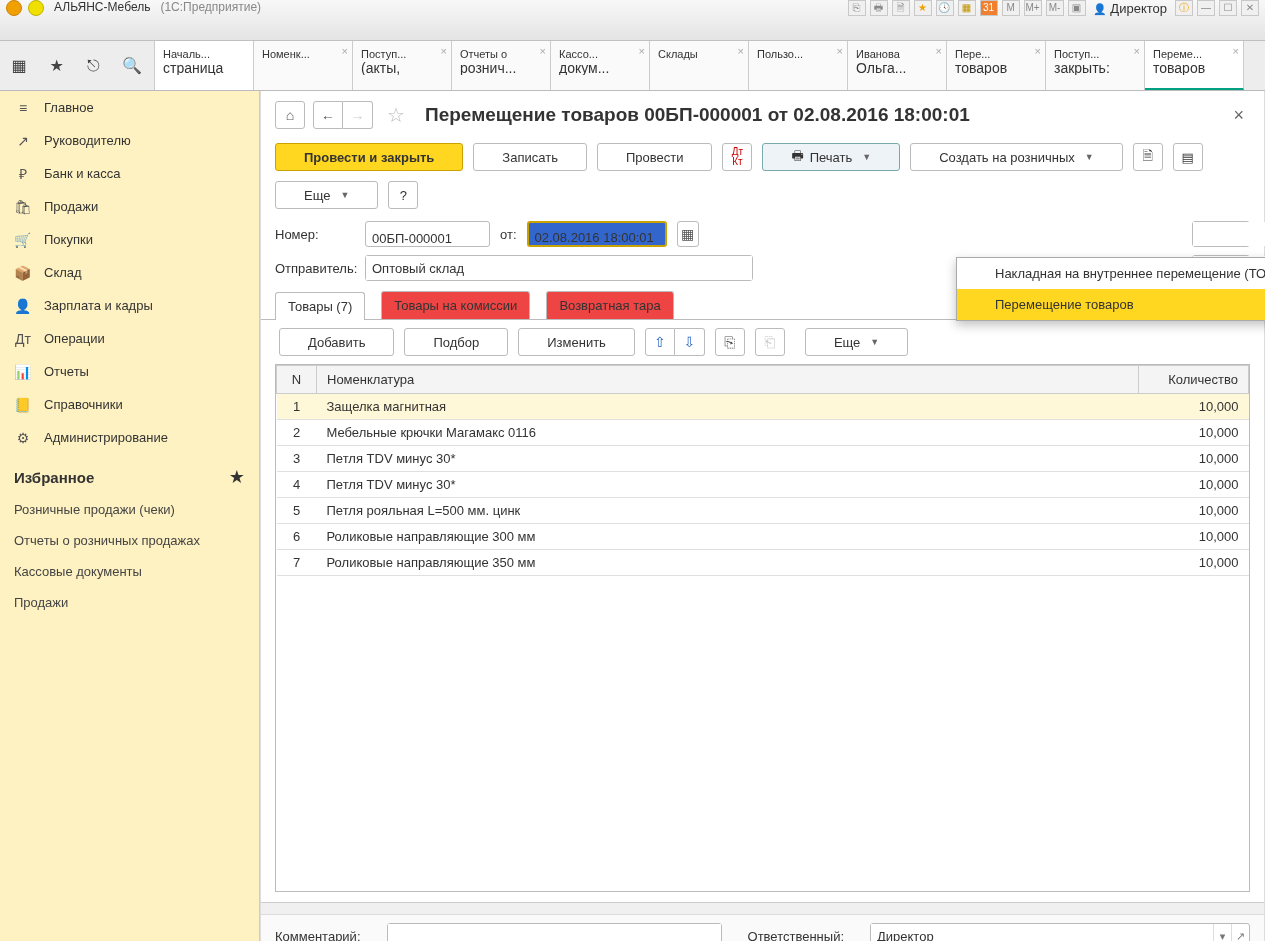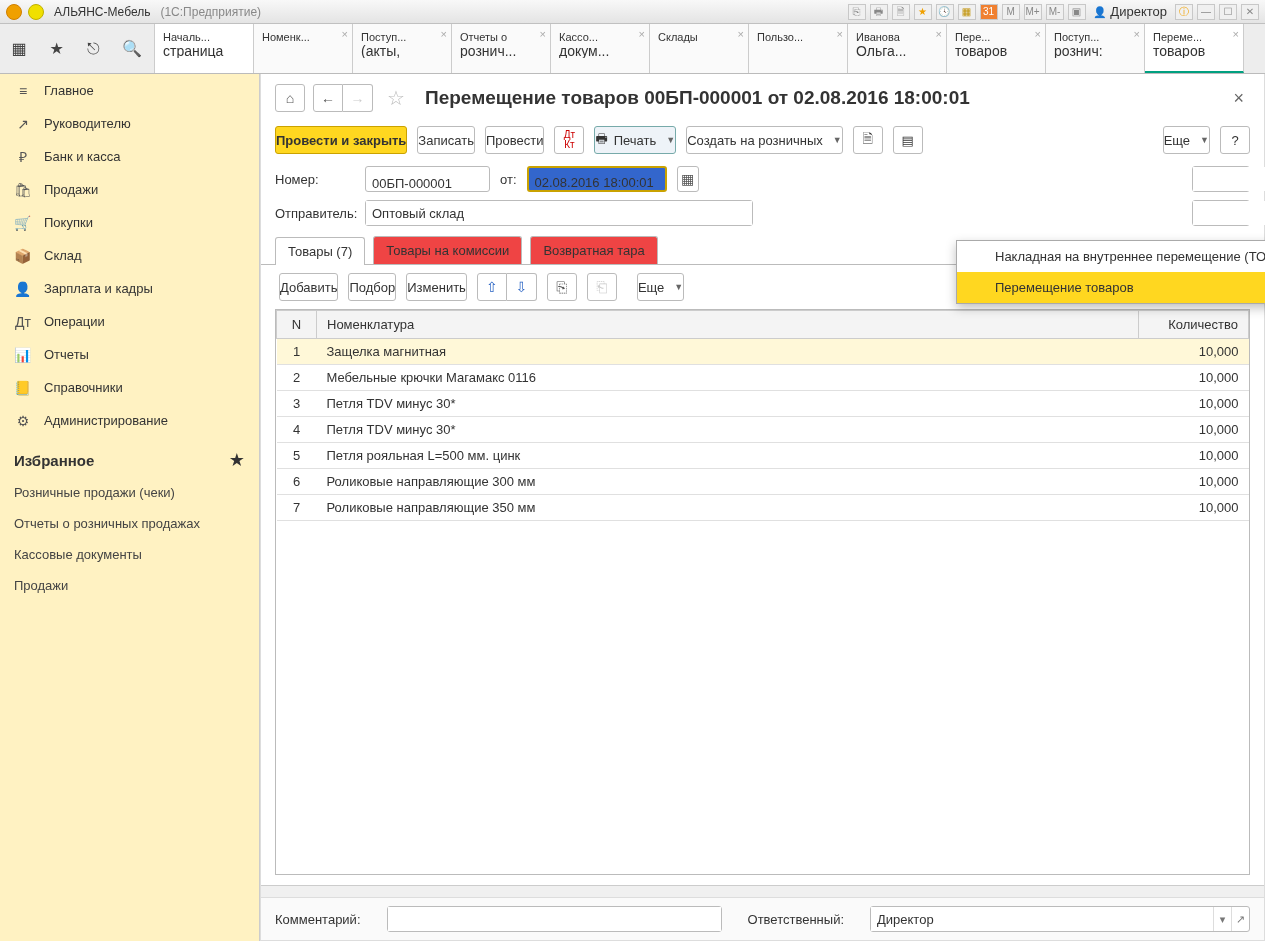--- a/index.html
+++ b/index.html
@@ -1,17 +1,17 @@
 <!DOCTYPE html>
 <html><head>
 <meta charset="utf-8">
 <style>
 *{box-sizing:border-box;margin:0;padding:0;font-family:Arial,Helvetica,sans-serif;font-size:13px;color:#333}
 body{background:#e8e8e8}
-.titlebar{height:24px;background:linear-gradient(#f8f8f8,#e4e4e4);display:flex;align-items:center;padding:0 6px;border-bottom:1px solid #c0c0c0;gap:6px}
+.titlebar{height:41px;background:linear-gradient(#f8f8f8,#e4e4e4);display:flex;align-items:flex-start;padding:0 6px;border-bottom:1px solid #c0c0c0;gap:6px}
 .titlebar .ico{width:16px;height:16px;border-radius:50%}
 .ico-app{background:#f0a000;border:1px solid #d08000}
 .ico-down{background:#f0e000;border:1px solid #c0b000}
 .titlebar .title{font-size:12px;color:#333;margin-left:4px}
 .titlebar .subtitle{font-size:12px;color:#888;margin-left:4px}
 .titlebar .right{margin-left:auto;display:flex;align-items:center;gap:4px}
 .titlebar .tbtn{width:18px;height:16px;background:#f0f0f0;border:1px solid #c8c8c8;font-size:10px;text-align:center;line-height:14px;color:#888;cursor:pointer}
 .titlebar .user{font-size:11px;color:#555;margin:0 4px}
 .toptabs{display:flex;background:#ededed;border-bottom:1px solid #bbb;height:50px}
 .toptabs .tools{width:155px;display:flex;align-items:center;justify-content:space-around;border-right:1px solid #ccc}
@@ -28,34 +28,34 @@
 .nav-item .ic{width:18px;height:14px;display:inline-flex;align-items:center;justify-content:center;font-size:14px;color:#555}
 .fav-head{display:flex;align-items:center;justify-content:space-between;padding:12px 14px 6px}
 .fav-head .t{font-weight:bold;font-size:15px}
 .fav-item{padding:8px 14px;color:#444;cursor:pointer}
 .content{flex:1;background:#fff;display:flex;flex-direction:column;border-left:1px solid #ddd;border-right:1px solid #ddd;border-bottom:1px solid #ddd;position:relative}
 .doc-header{display:flex;align-items:center;gap:8px;padding:10px 14px}
 .icon-btn{width:30px;height:28px;border:1px solid #bbb;border-radius:3px;background:#fff;display:inline-flex;align-items:center;justify-content:center;cursor:pointer;font-size:14px;color:#555}
 .doc-title{font-size:19px;font-weight:bold;margin-left:6px}
 .doc-header .close-x{margin-left:auto;font-size:18px;color:#666;cursor:pointer;padding:0 6px}
 .toolbar{display:flex;align-items:center;gap:10px;padding:4px 14px 8px;flex-wrap:wrap}
-.btn{height:28px;padding:0 0;border:1px solid #bbb;border-radius:3px;background:#fff;cursor:pointer;display:inline-flex;align-items:center;gap:6px;font-size:13px}
+.btn{height:28px;padding:0 28px;border:1px solid #bbb;border-radius:3px;background:#fff;cursor:pointer;display:inline-flex;align-items:center;gap:6px;font-size:13px}
 .btn.primary{background:#ffd720;border-color:#caa200;font-weight:bold}
 .btn .dd{font-size:9px;color:#666;margin-left:4px}
 .btn.sq{width:30px;padding:0;justify-content:center}
 .toolbar .spacer{flex:1}
 .form-row{display:flex;align-items:center;gap:10px;padding:4px 14px}
 .form-row label{color:#333;font-size:13px}
 .inp{height:26px;border:1px solid #bbb;border-radius:3px;padding:0 6px;background:#fff;display:flex;align-items:flex-end}
 .inp.sel{background:#ffd720;color:#000}
 .inp.sel.selected{background:#3366cc;color:#fff;border:2px solid #caa200}
 .inp-wrap{display:flex;align-items:center;border:1px solid #bbb;border-radius:3px;height:26px;background:#fff}
 .inp-wrap input{border:none;outline:none;height:24px;padding:0 6px;flex:1}
 .inp-wrap .ib{width:18px;height:24px;border-left:1px solid #ddd;display:flex;align-items:center;justify-content:center;font-size:11px;color:#777;cursor:pointer}
-.tabs{display:flex;gap:8px;padding:0 14px;margin-top:6px;border-bottom:1px solid #bbb}
+.tabs{display:flex;gap:16px;padding:0 14px;margin-top:6px;border-bottom:1px solid #bbb}
 .dtab{padding:6px 12px;border:1px solid #bbb;border-bottom:none;border-radius:3px 3px 0 0;background:#ef4444;cursor:pointer}
 .dtab.active{background:#fff;position:relative;top:1px}
 .sub-toolbar{display:flex;align-items:center;gap:10px;padding:8px 18px}
 .table-wrap{flex:1;margin:0 14px 10px;border:1px solid #bbb;overflow:auto}
 table{width:100%;border-collapse:collapse}
 th{background:#f4f4f4;border:1px solid #ccc;padding:6px 10px;text-align:left;font-weight:normal;font-size:13px;color:#333}
 th.r,td.r{text-align:right}
 th.c,td.c{text-align:center}
 td{border-bottom:1px solid #e0e0e0;padding:5px 10px;font-size:13px}
 tr.sel td{background:#fff8d8}
@@ -142,21 +142,21 @@
         <div class="l2">Ольга...</div>
       </div>
       <div class="tab">
         <span class="x">×</span>
         <div class="l1">Пере...</div>
         <div class="l2">товаров</div>
       </div>
       <div class="tab">
         <span class="x">×</span>
         <div class="l1">Поступ...</div>
-        <div class="l2">рознич:</div>
+        <div class="l2">закрыть:</div>
       </div>
       <div class="tab active">
         <span class="x">×</span>
         <div class="l1">Переме...</div>
         <div class="l2">товаров</div>
       </div>
     </div>
 </div>
 
 <div class="main">

